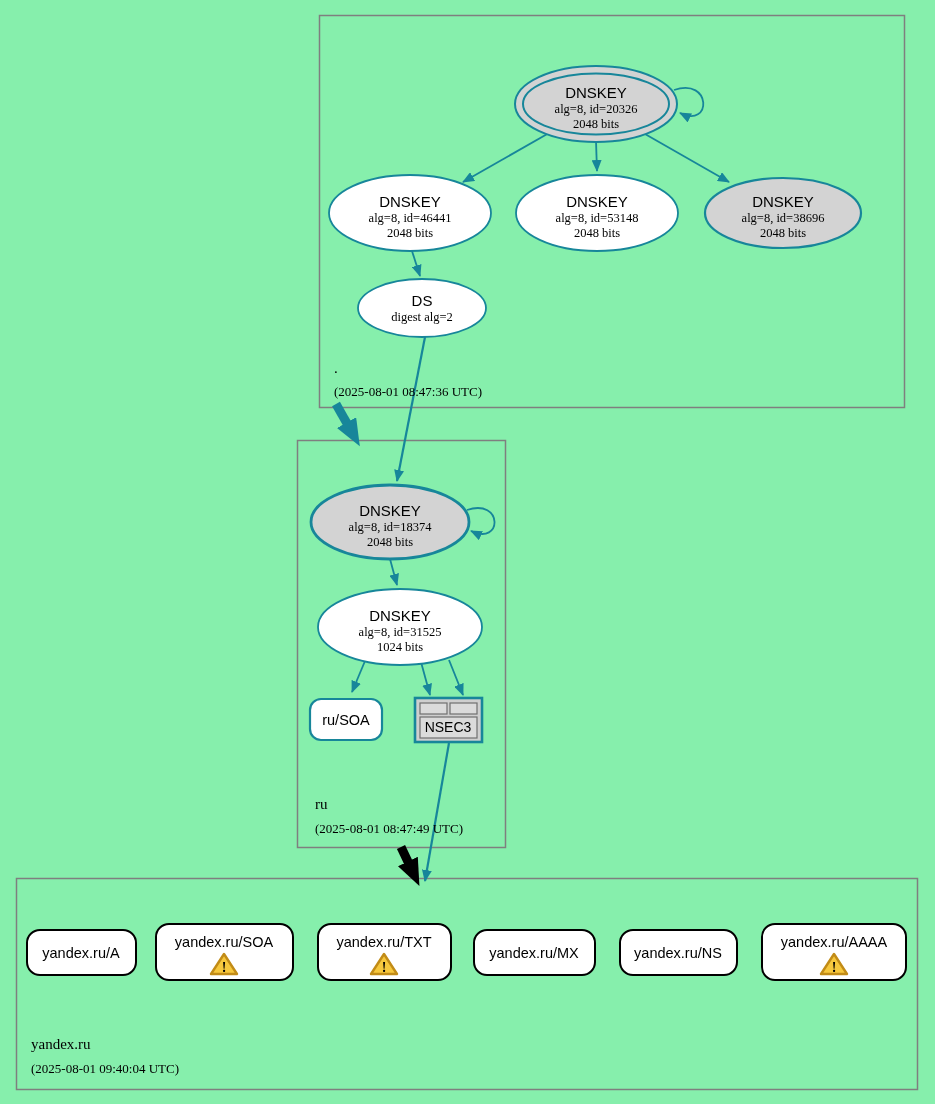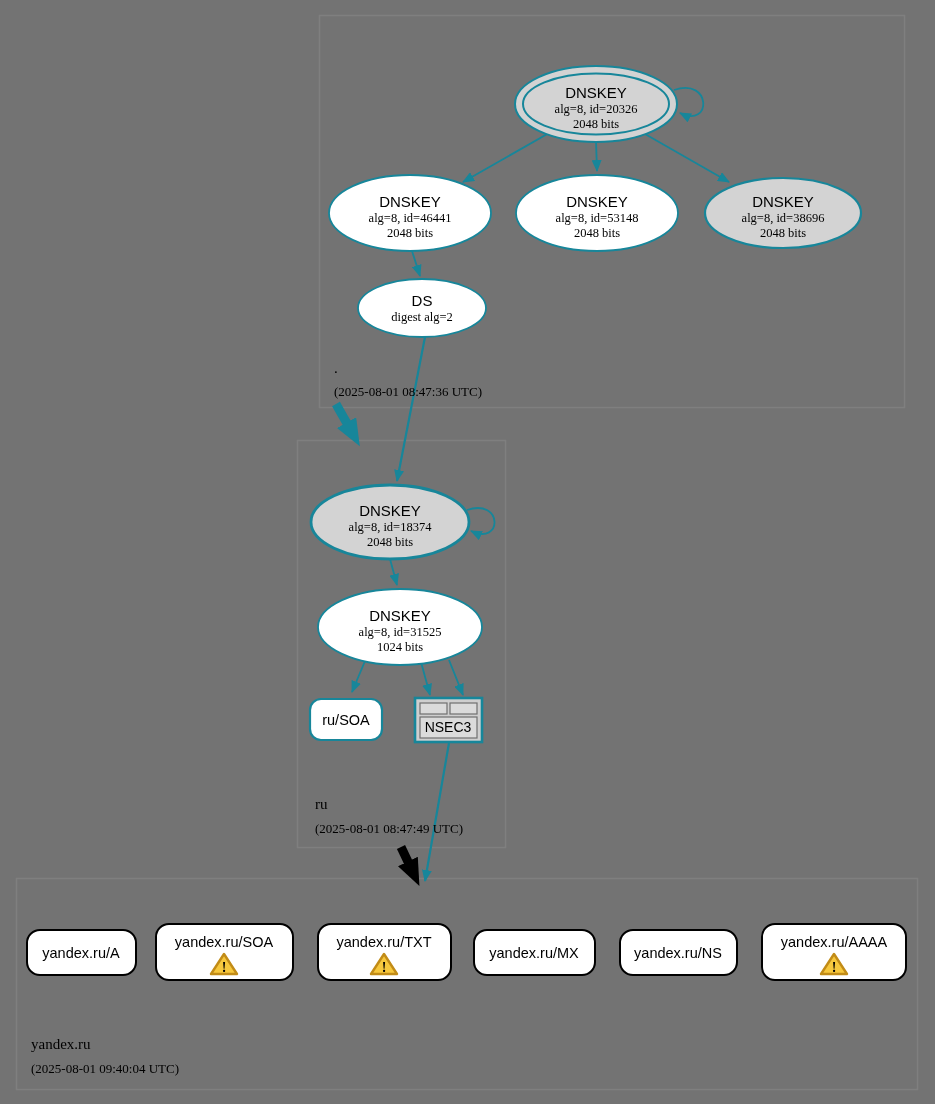--- a/index.html
+++ b/index.html
@@ -1,16 +1,16 @@
 <!DOCTYPE html>
 <html><head>
 <meta charset="utf-8">
 <style>
   html,body { margin:0; padding:0; background:#ffffff; }
-  .stage { position:relative; width:935px; height:1104px; background:#737373; }
+  .stage { position:relative; width:935px; height:1104px; background:#86efac; }
   svg { display:block; }
 
   .zone-box { fill:none; stroke:#7f7f7f; stroke-width:1.5; }
 
   .edge { stroke:#17869a; stroke-width:1.8; fill:none; }
   .edge-med { stroke:#17869a; stroke-width:2.2; fill:none; }
   .edge-thick-teal { stroke:#17869a; stroke-width:9; fill:none; }
   .edge-thick-black { stroke:#000000; stroke-width:9; fill:none; }
 
   .ellipse-plain { fill:#ffffff; stroke:#17869a; stroke-width:1.8; }

